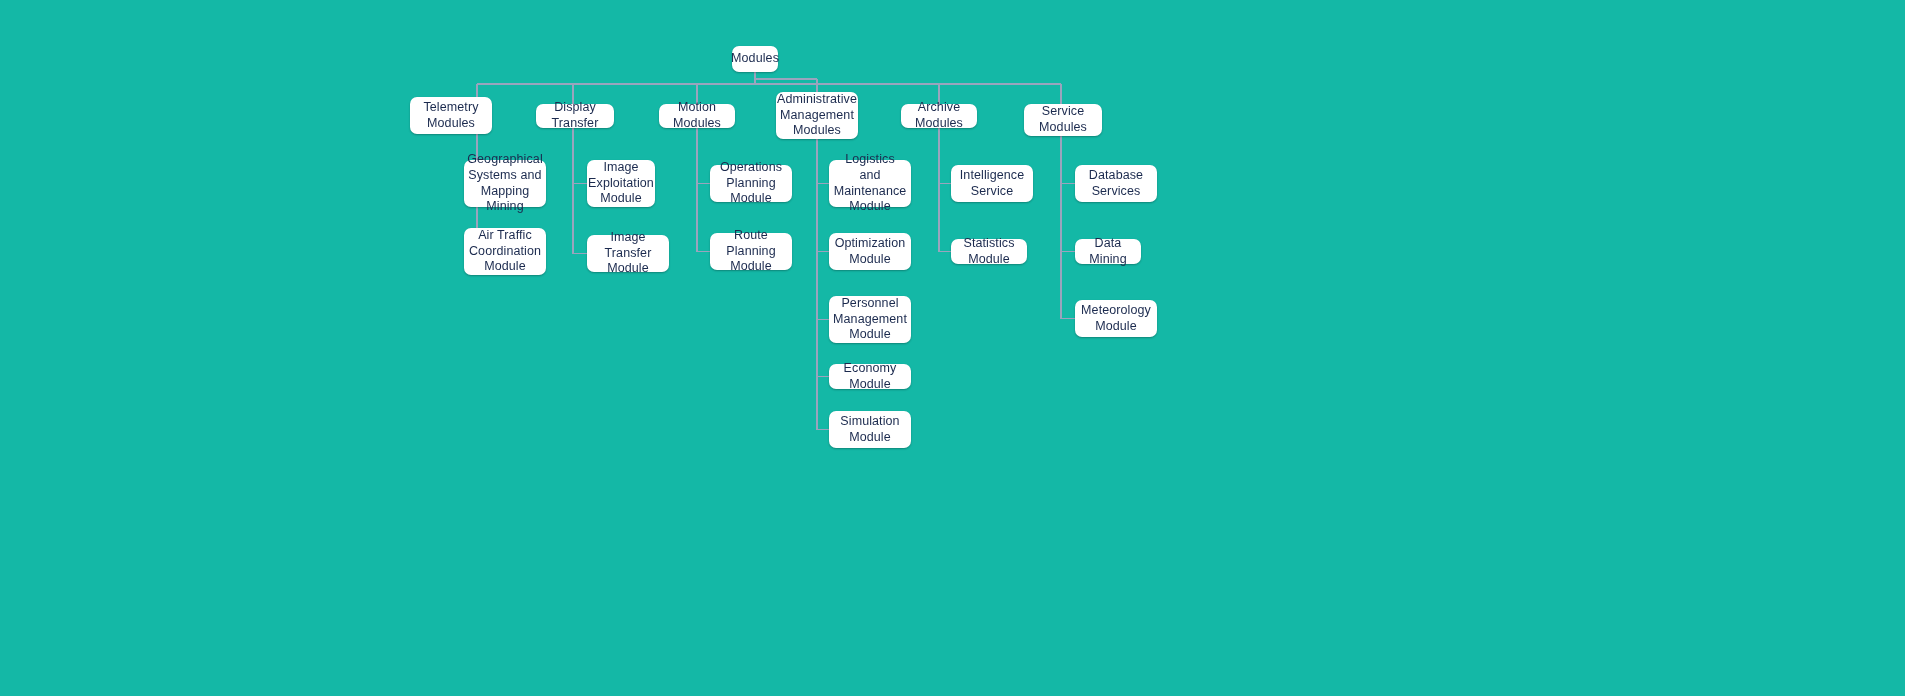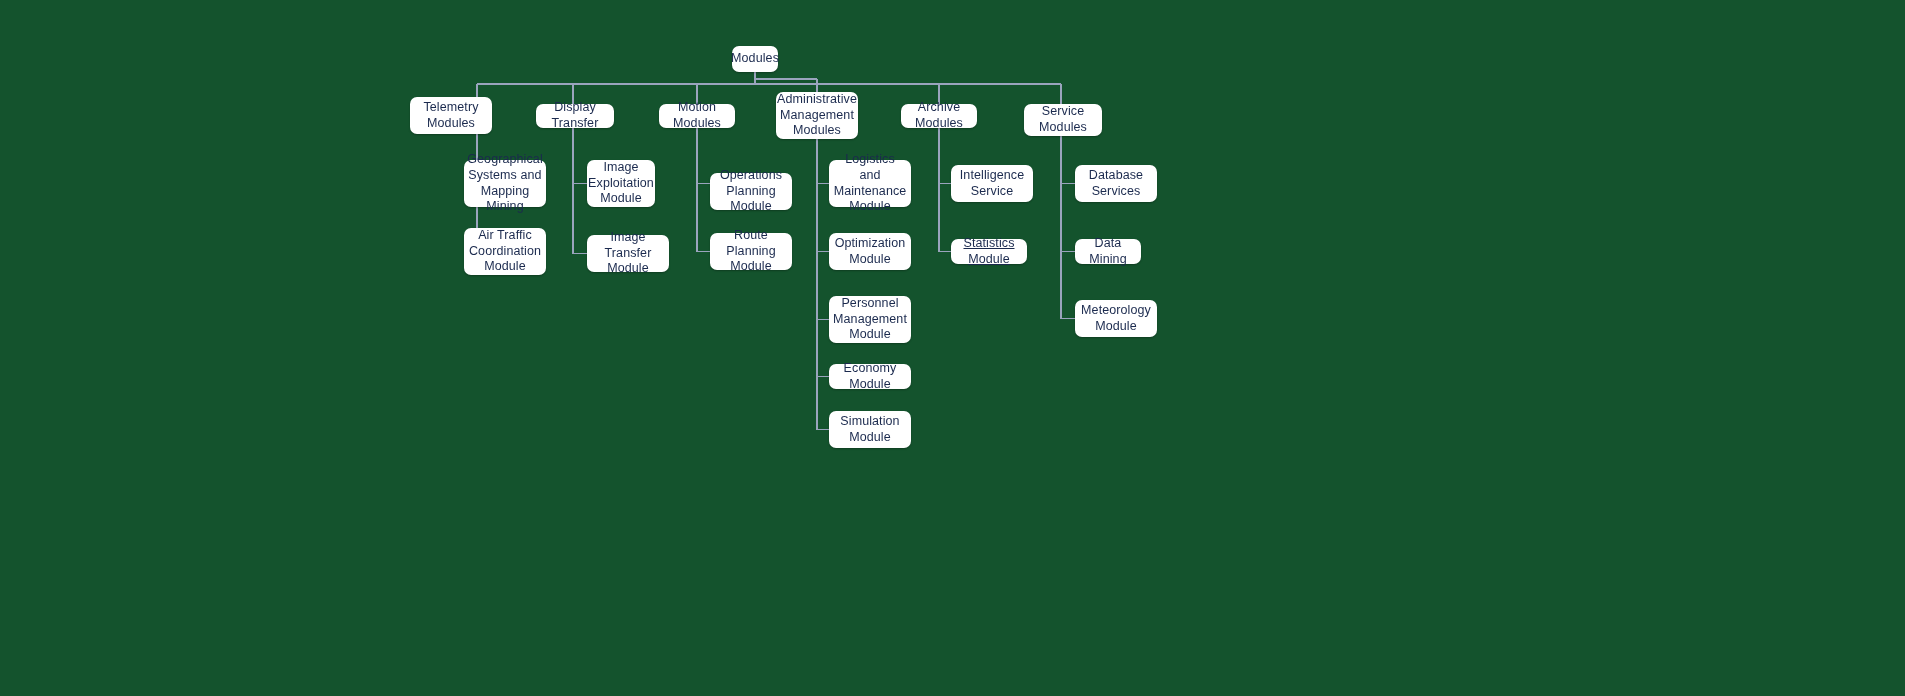--- a/index.html
+++ b/index.html
@@ -10,21 +10,21 @@
   body {
     width: 1905px;
     height: 696px;
     overflow: hidden;
     font-family: "Liberation Sans", sans-serif;
   }
   #chart-canvas {
     position: relative;
     width: 1905px;
     height: 696px;
-    background: #14532d;
+    background: #14b8a6;
   }
   svg.connectors {
     position: absolute;
     left: 0;
     top: 0;
     width: 1905px;
     height: 696px;
     pointer-events: none;
   }
   .node {
@@ -95,42 +95,42 @@
       <div class="node level2" style="left: 464px; top: 228px; width: 82px; height: 47px;">Air Traffic
 Coordination
 Module</div>
       <div class="node level1" style="left: 536px; top: 104px; width: 78px; height: 24px;">Display Transfer</div>
       <div class="node level2" style="left: 587px; top: 160px; width: 68px; height: 47px;">Image
 Exploitation
 Module</div>
       <div class="node level2" style="left: 587px; top: 235px; width: 82px; height: 37px;">Image Transfer
 Module</div>
       <div class="node level1" style="left: 659px; top: 104px; width: 76px; height: 24px;">Motion Modules</div>
-      <div class="node level2" style="left: 710px; top: 165px; width: 82px; height: 37px; margin-top: 8px;">Operations
+      <div class="node level2" style="left: 710px; top: 165px; width: 82px; height: 37px;">Operations
 Planning Module</div>
       <div class="node level2" style="left: 710px; top: 233px; width: 82px; height: 37px;">Route Planning
 Module</div>
       <div class="node level1" style="left: 776px; top: 92px; width: 82px; height: 47px;">Administrative
 Management
 Modules</div>
       <div class="node level2" style="left: 829px; top: 160px; width: 82px; height: 47px;">Logistics and
 Maintenance
 Module</div>
       <div class="node level2" style="left: 829px; top: 233px; width: 82px; height: 37px;">Optimization
 Module</div>
       <div class="node level2" style="left: 829px; top: 296px; width: 82px; height: 47px;">Personnel
 Management
 Module</div>
       <div class="node level2" style="left: 829px; top: 364px; width: 82px; height: 25px;">Economy Module</div>
       <div class="node level2" style="left: 829px; top: 411px; width: 82px; height: 37px;">Simulation
 Module</div>
       <div class="node level1" style="left: 901px; top: 104px; width: 76px; height: 24px;">Archive Modules</div>
       <div class="node level2" style="left: 951px; top: 165px; width: 82px; height: 37px;">Intelligence
 Service</div>
-      <div class="node level2" style="left: 951px; top: 239px; width: 76px; height: 25px; text-decoration: underline;">Statistics Module</div>
+      <div class="node level2" style="left: 951px; top: 239px; width: 76px; height: 25px;">Statistics Module</div>
       <div class="node level1" style="left: 1024px; top: 104px; width: 78px; height: 32px;">Service Modules</div>
       <div class="node level2" style="left: 1075px; top: 165px; width: 82px; height: 37px;">Database
 Services</div>
       <div class="node level2" style="left: 1075px; top: 239px; width: 66px; height: 25px;">Data Mining</div>
       <div class="node level2" style="left: 1075px; top: 300px; width: 82px; height: 37px;">Meteorology
 Module</div>
     </div>
 </div>
 
 </body></html>

